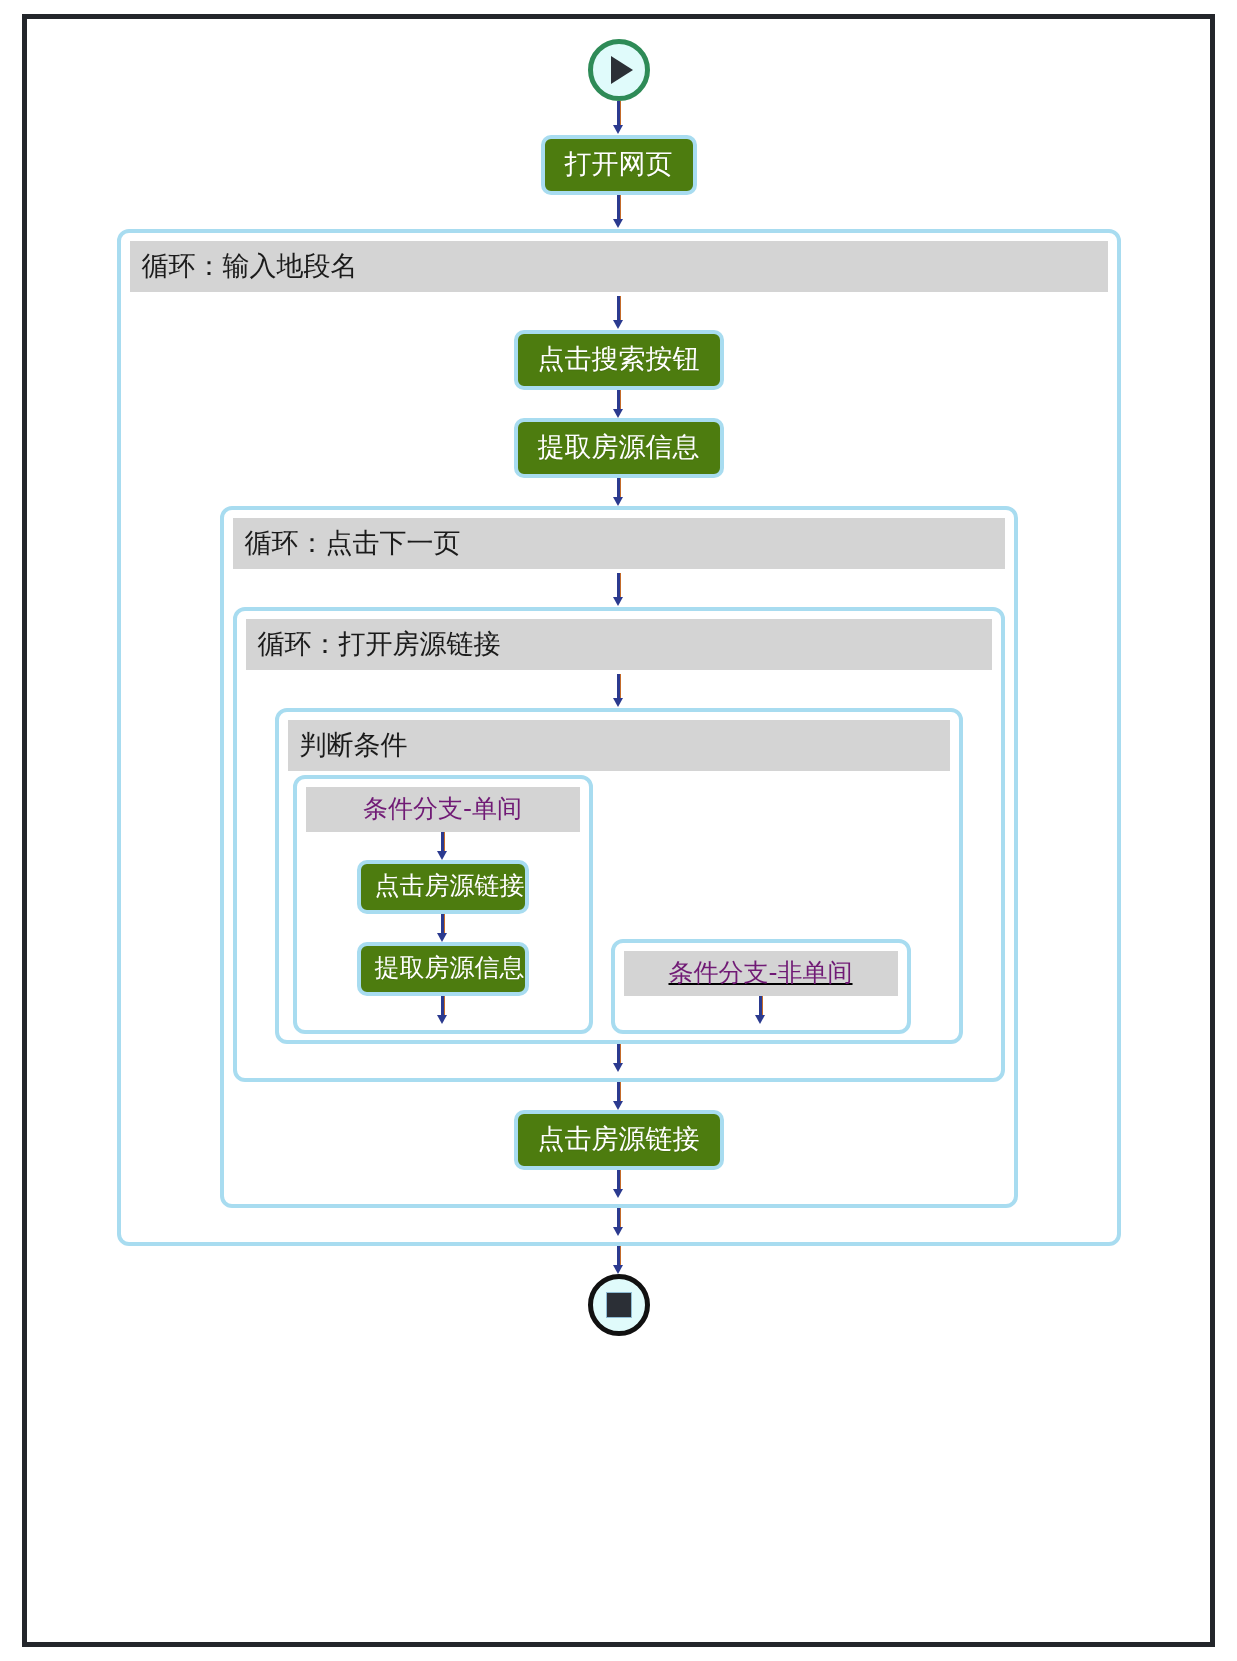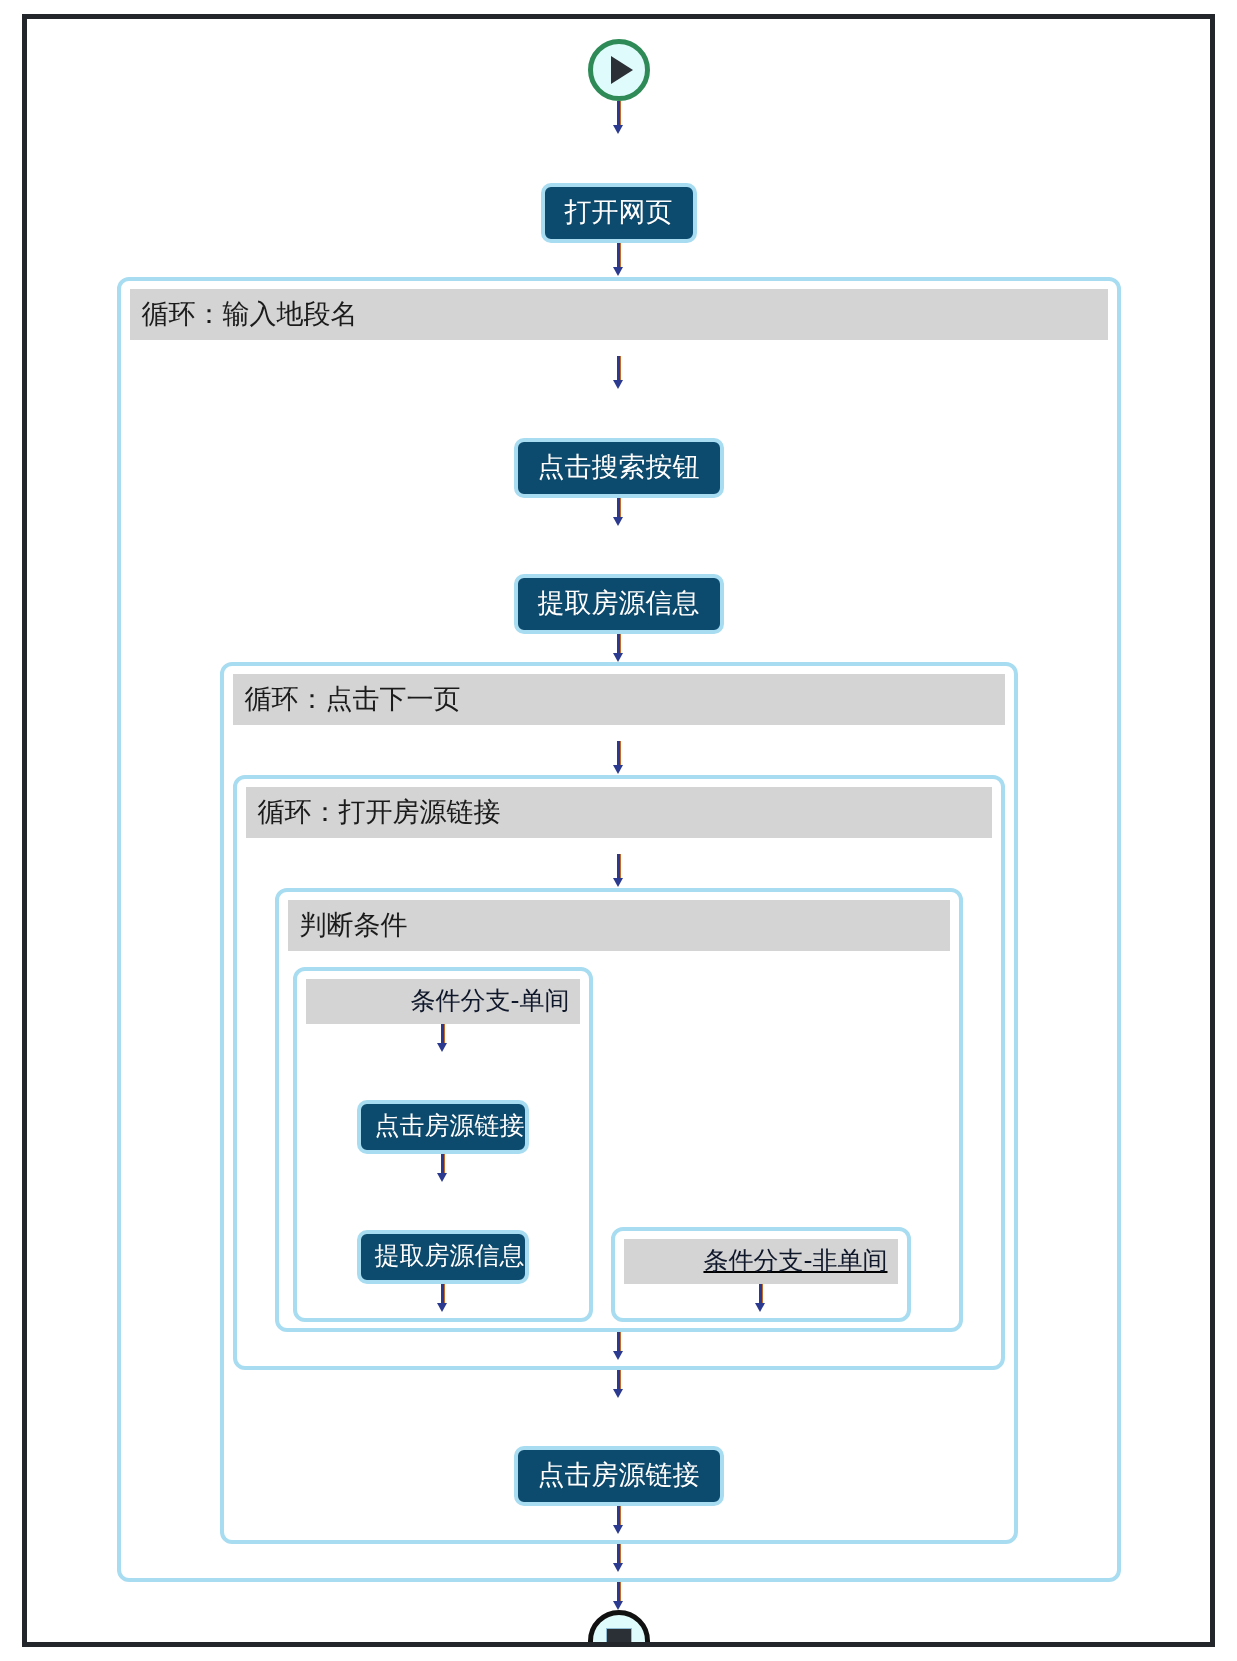--- a/index.html
+++ b/index.html
@@ -101,49 +101,48 @@
     border-right: 5px solid transparent;
     border-top: 9px solid #2b3a8f;
   }
   .arrow.short { height: 28px; }
   .arrow.short .shaft { height: 21px; }
   .arrow.short .head { top: 19px; }
 
   
   .action {
     position: relative;
-    background: #0c4a6e;
+    background: #4d7c0f;
     border: 4px solid #a8dcf0;
     border-radius: 10px;
     color: #ffffff;
     font-size: 27px;
     line-height: 1;
     padding: 11px 20px 14px 20px;
     white-space: nowrap;
     text-align: center;
     box-sizing: border-box;
     flex: none;
     text-shadow: 0 1px 0 rgba(0,0,0,0.10);
-    margin-top: 48px;
   }
 
   
   .block {
     border: 4px solid #a8dcf0;
     border-radius: 12px;
     background: #ffffff;
     box-sizing: border-box;
     display: flex;
     flex-direction: column;
     align-items: center;
     padding: 0 0 6px 0;
   }
   .block > .block-header {
     width: calc(100% - 18px);
-    margin: 8px 9px 16px 9px;
+    margin: 8px 9px 4px 9px;
     background: #d4d4d4;
     color: #1b1b1b;
     font-size: 27px;
     line-height: 1;
     padding: 11px 12px 13px 12px;
     box-sizing: border-box;
     text-align: left;
     align-self: flex-start;
   }
   .block > .block-body {
@@ -179,26 +178,26 @@
     flex-direction: column;
     align-items: center;
     padding: 0 0 6px 0;
   }
   .branch-a { width: 300px; }
   .branch-b { width: 300px; align-self: flex-end; text-decoration: underline; }
   .branch > .branch-header {
     width: calc(100% - 18px);
     margin: 8px 15px 0 9px;
     background: #d4d4d4;
-    color: #0f172a;
+    color: #701a75;
     font-size: 25px;
     line-height: 1;
     padding: 9px 10px 11px 10px;
     box-sizing: border-box;
-    text-align: right;
+    text-align: center;
     align-self: flex-start;
   }
   .branch > .branch-body {
     width: 100%;
     display: flex;
     flex-direction: column;
     align-items: center;
   }
   .branch .action { font-size: 25px; padding: 9px 0 12px 14px; }
 </style>

